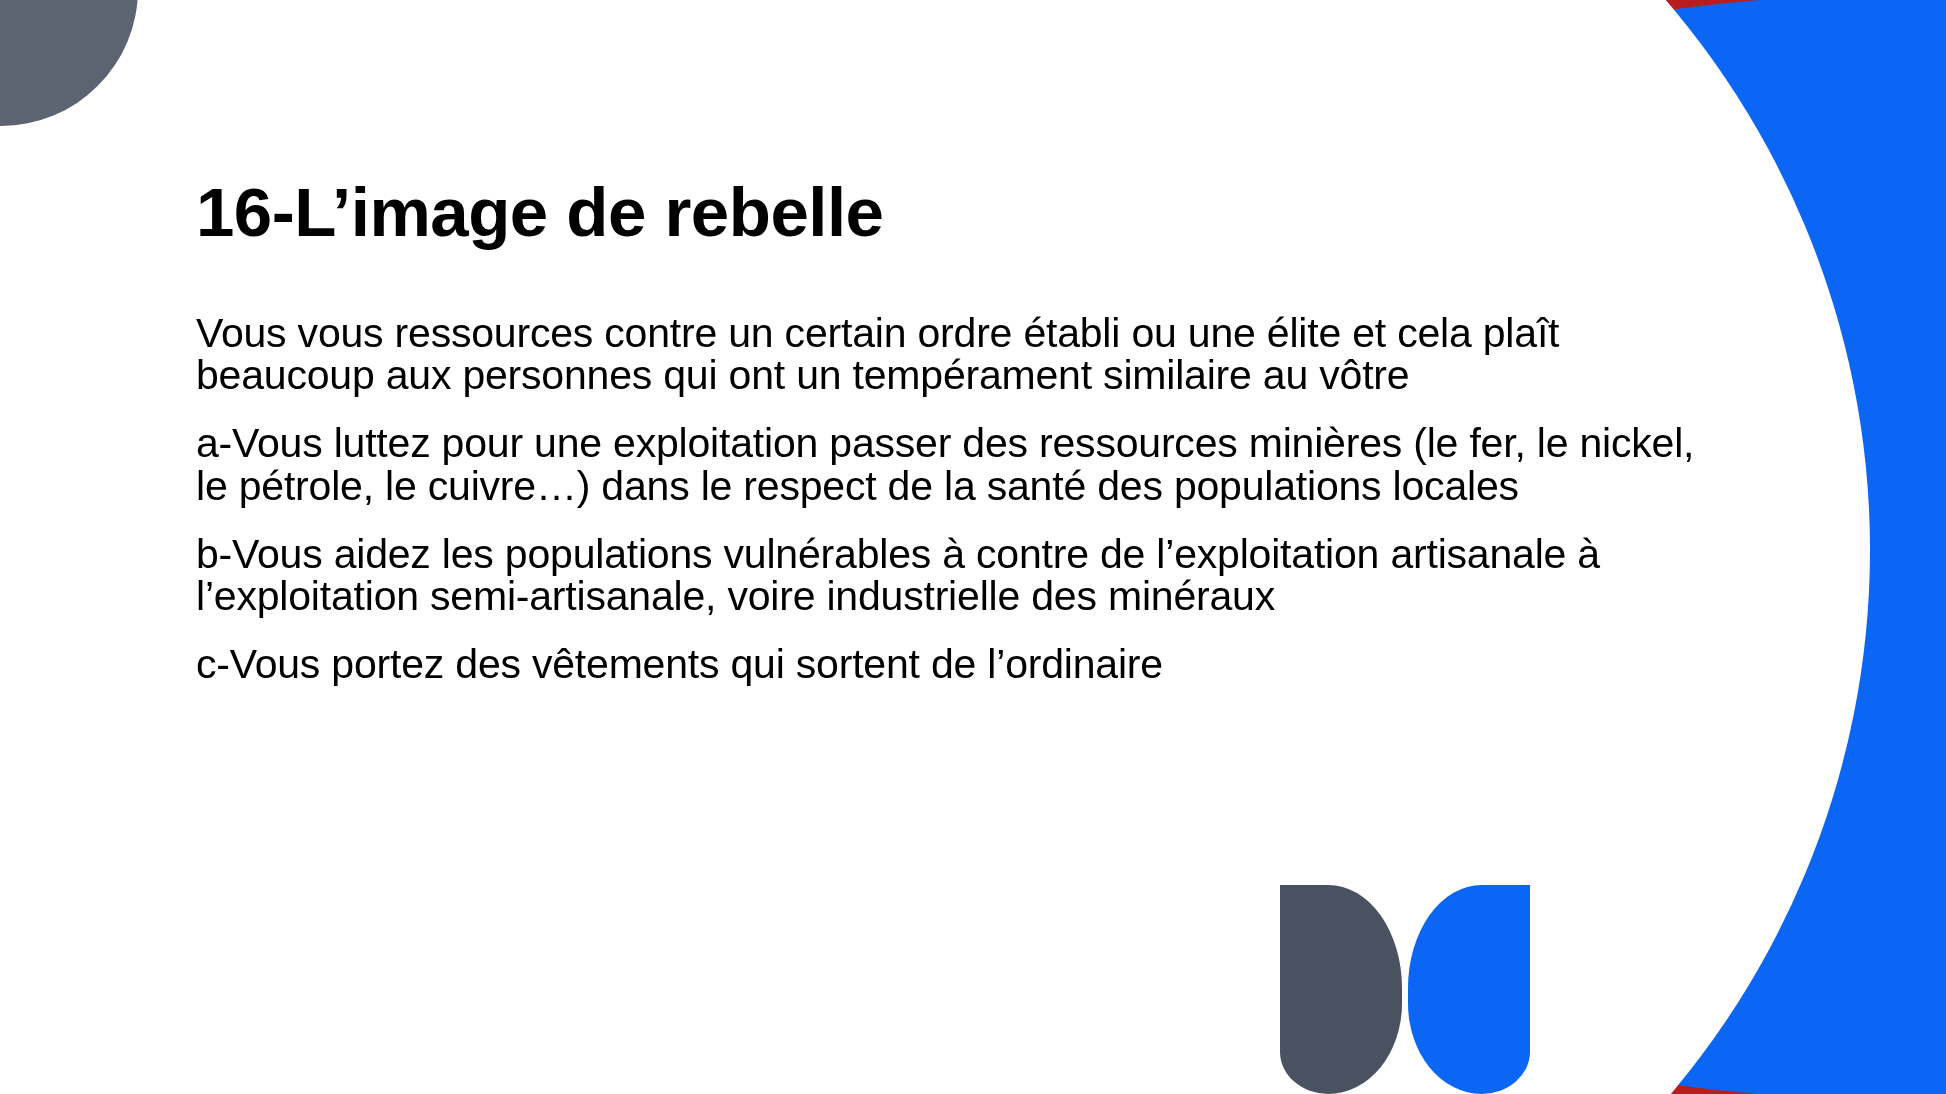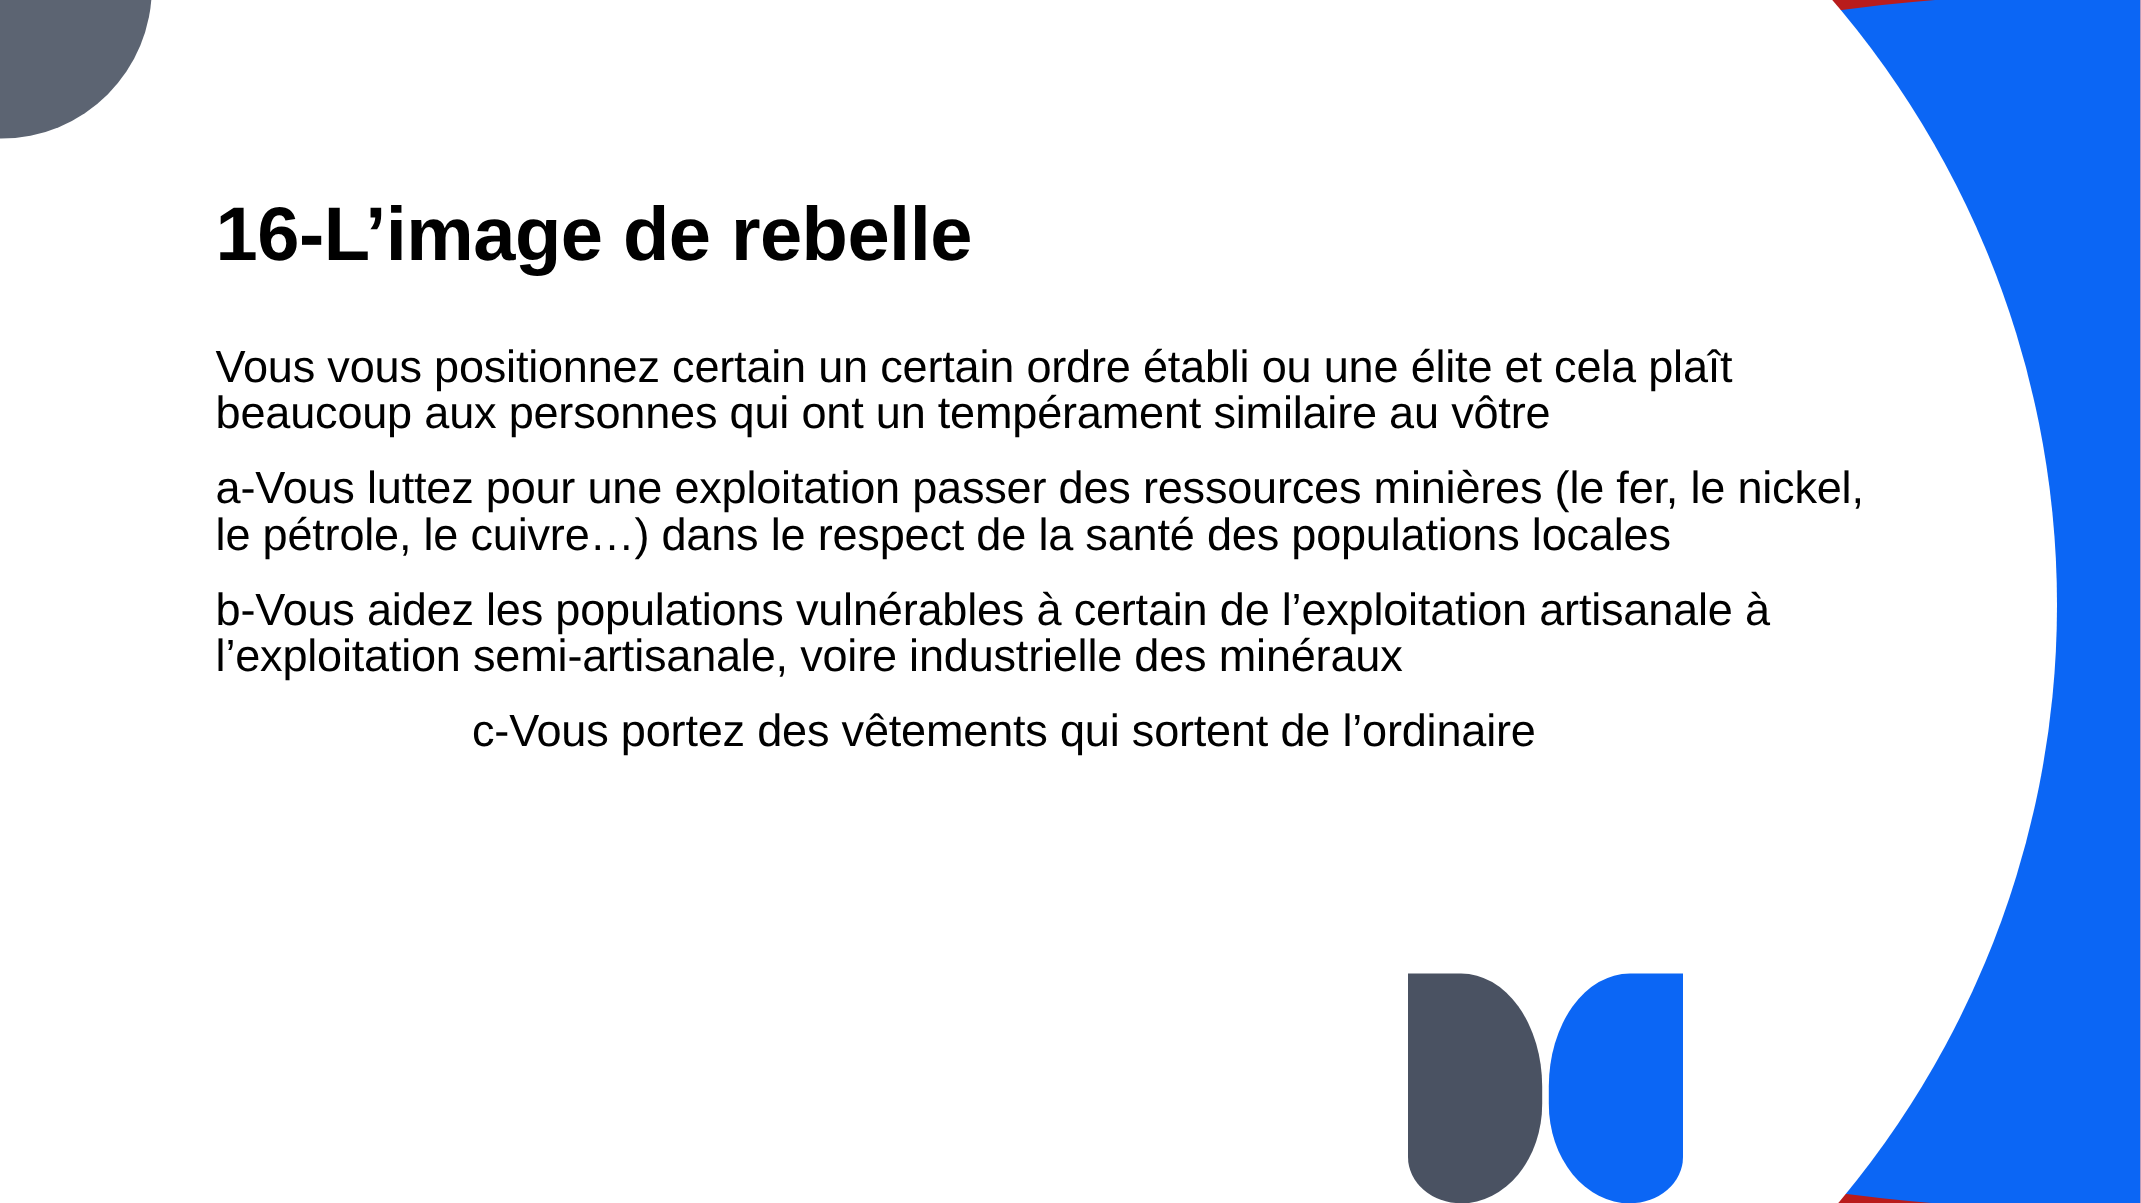--- a/index.html
+++ b/index.html
@@ -136,21 +136,21 @@
     color: #000000;
     letter-spacing: -0.2px;
     font-stretch: condensed;
   }
   .para:last-child {
     margin-bottom: 0;
   }
   .para.p1 { width: 1490px; }
   .para.p2 { width: 1540px; }
   .para.p3 { width: 1480px; }
-  .para.p4 { width: 1200px; text-align: right; }
+  .para.p4 { width: 1200px; }
   .para.p5 { width: 700px; }
 </style>
 </head>
 <body>
 
 <div class="slide">
 
   <div class="blue-blob"></div>
   <div class="white-carve"></div>
   <div class="white-left"></div>
@@ -159,20 +159,20 @@
   <div class="leaf-group">
     <div class="leaf-gray"></div>
     <div class="leaf-blue"></div>
   </div>
 
   <div class="content">
 
     <h1 class="slide-title">16-L’image de rebelle</h1>
 
     <div class="body-block">
-      <p class="para p1">Vous vous positionnez certain un certain ordre établi ou une élite et cela plaît beaucoup aux personnes qui ont un tempérament similaire au vôtre</p>
+      <p class="para p1">Vous vous ressources contre un certain ordre établi ou une élite et cela plaît beaucoup aux personnes qui ont un tempérament similaire au vôtre</p>
       <p class="para p2">a-Vous luttez pour une exploitation passer des ressources minières (le fer, le nickel, le pétrole, le cuivre…) dans le respect de la santé des populations locales</p>
-      <p class="para p3">b-Vous aidez les populations vulnérables à certain de l’exploitation artisanale à l’exploitation semi-artisanale, voire industrielle des minéraux</p>
+      <p class="para p3">b-Vous aidez les populations vulnérables à contre de l’exploitation artisanale à l’exploitation semi-artisanale, voire industrielle des minéraux</p>
       <p class="para p4">c-Vous portez des vêtements qui sortent de l’ordinaire</p>
     </div>
 
   </div>
 </div>
 
 </body></html>

